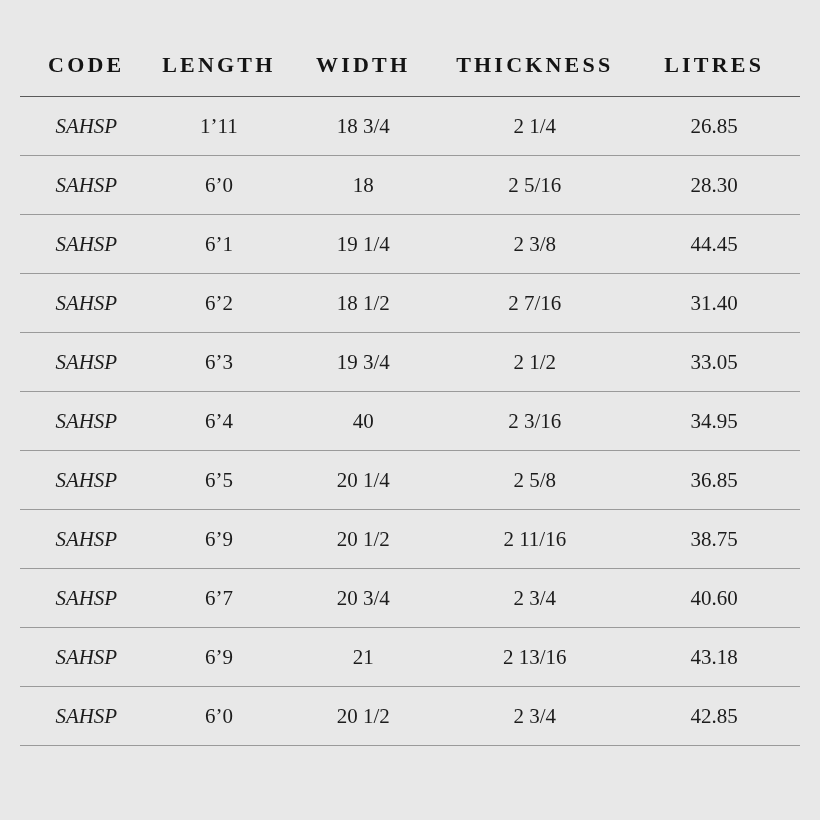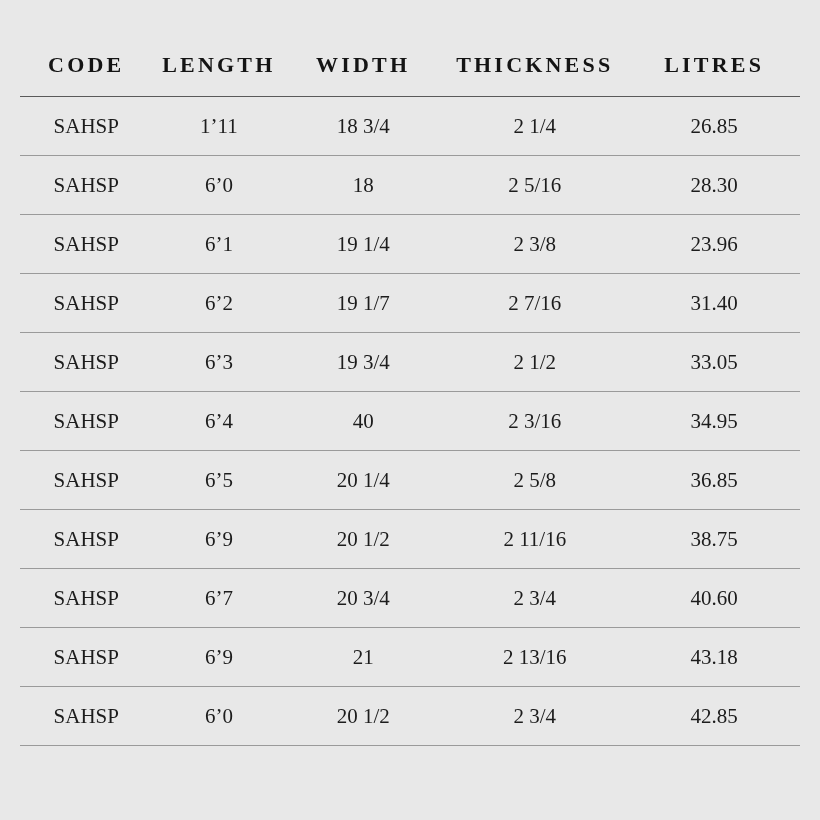--- a/index.html
+++ b/index.html
@@ -51,21 +51,21 @@
   table.spec-table tbody tr:last-child td {
     border-bottom: 1px solid #9a9a9a;
   }
   
   col.c-code { width: 17%; }
   col.c-length { width: 17%; }
   col.c-width { width: 20%; }
   col.c-thickness { width: 24%; }
   col.c-litres { width: 22%; }
 
-  td.cell-code { text-align: left; padding-left: 6px; }
+  td.cell-code { text-align: left; padding-left: 6px; font-style: italic; }
   th.th-code { text-align: left; padding-left: 6px; }
   th.th-length { text-align: left; padding-left: 2px; }
   th.th-width { text-align: center; }
   th.th-thickness { text-align: center; }
   th.th-litres { text-align: center; }
 </style>
 </head>
 <body>
 
 <div class="sheet">
@@ -99,26 +99,26 @@
           <td class="cell-length">6’0</td>
           <td class="cell-width">18</td>
           <td class="cell-thickness">2 5/16</td>
           <td class="cell-litres">28.30</td>
         </tr>
         <tr>
           <td class="cell-code">SAHSP</td>
           <td class="cell-length">6’1</td>
           <td class="cell-width">19 1/4</td>
           <td class="cell-thickness">2 3/8</td>
-          <td class="cell-litres">23.96</td>
+          <td class="cell-litres">44.45</td>
         </tr>
         <tr>
           <td class="cell-code">SAHSP</td>
           <td class="cell-length">6’2</td>
-          <td class="cell-width">19 1/7</td>
+          <td class="cell-width">18 1/2</td>
           <td class="cell-thickness">2 7/16</td>
           <td class="cell-litres">31.40</td>
         </tr>
         <tr>
           <td class="cell-code">SAHSP</td>
           <td class="cell-length">6’3</td>
           <td class="cell-width">19 3/4</td>
           <td class="cell-thickness">2 1/2</td>
           <td class="cell-litres">33.05</td>
         </tr>

